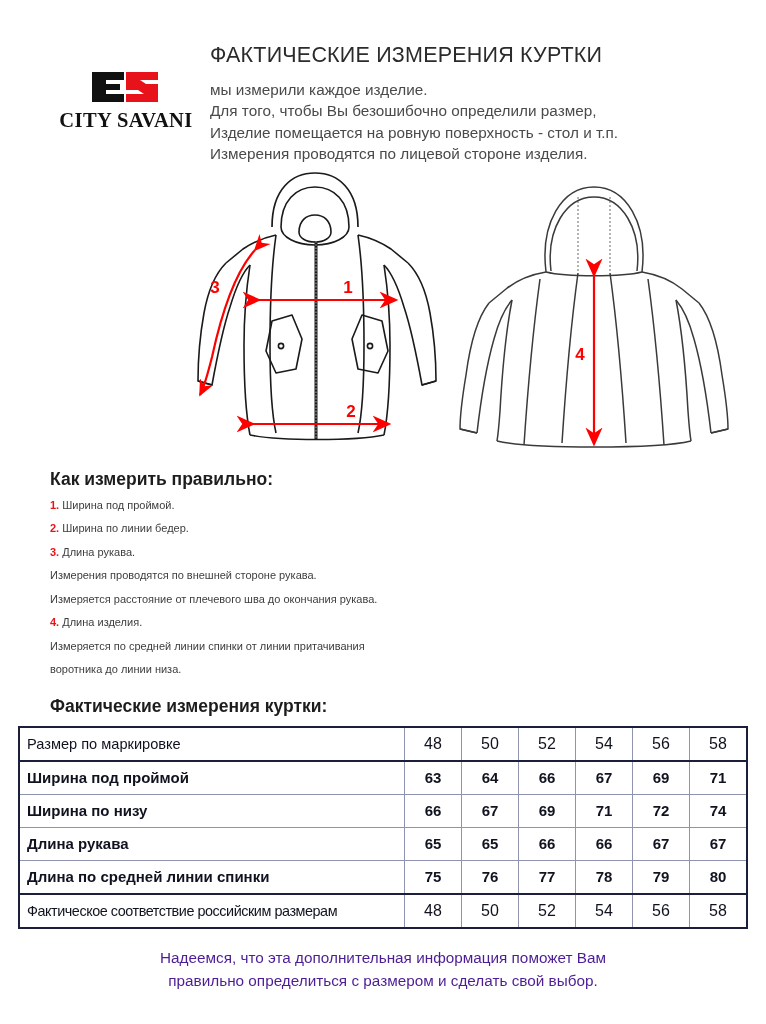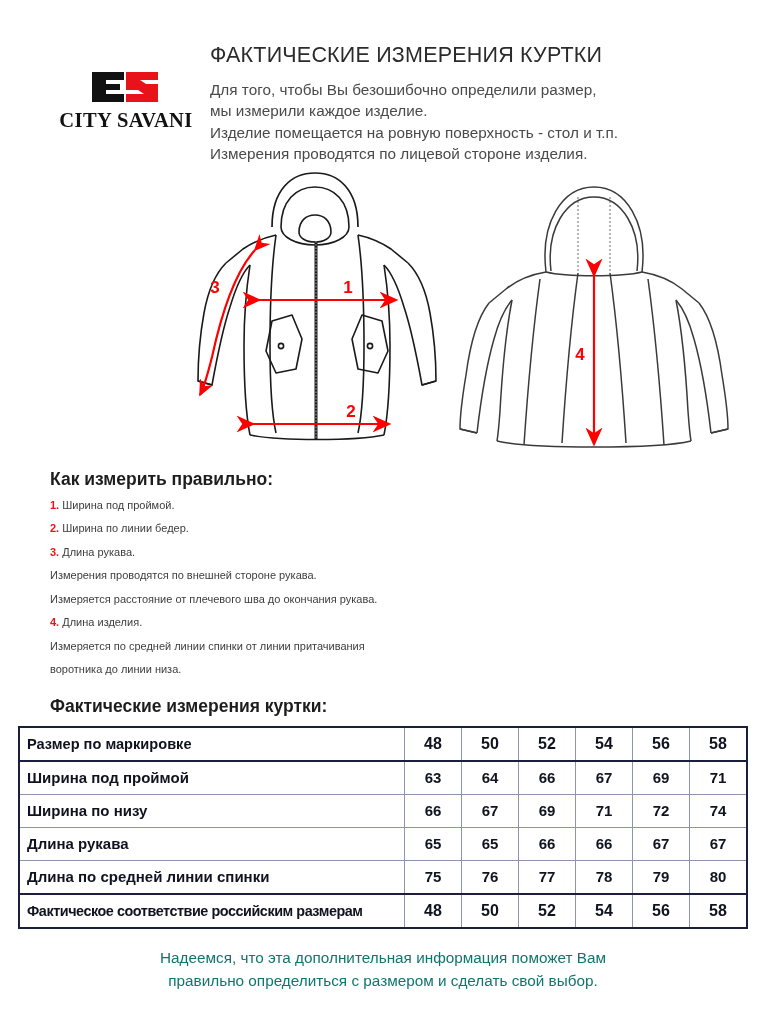--- a/index.html
+++ b/index.html
@@ -118,21 +118,21 @@
     vertical-align: middle;
     font-weight: bold;
   }
   table.sizes td.val {
     text-align: center;
     padding: 0;
     width: 56px;
   }
   table.sizes tr.head td,
   table.sizes tr.foot td {
-    font-weight: bold;
+    font-weight: normal;
   }
   table.sizes tr.head td {
     border-top: none;
   }
   table.sizes tr.head td.first,
   table.sizes tr.foot td.first {
     font-size: 14.6px;
   }
   table.sizes tr.foot td.first {
     letter-spacing: -0.45px;
@@ -152,39 +152,39 @@
   table.sizes tr.head td { border-bottom: 2px solid #1b1f3b; }
 
   
   .footer {
     text-align: center;
     margin-top: 17px;
   }
   .footer-line {
     font-size: 15.3px;
     line-height: 23px;
-    color: #0f766e;
+    color: #4c1d95;
   }
 </style>
 </head>
 <body>
 
 <div class="header">
   <div class="logo-block">
     <svg class="logo-mark" viewBox="0 0 72 34">
       <path d="M2 2 L34 2 L34 10 L16 10 L16 14 L30 14 L30 20 L16 20 L16 24 L34 24 L34 32 L2 32 Z" fill="#111111"></path>
       <path d="M36 2 L68 2 L68 10 L50 10 L56 14 L68 14 L68 32 L36 32 L36 24 L54 24 L48 20 L36 20 Z" fill="#e8131a"></path>
     </svg>
     <div class="logo-word">CITY SAVANI</div>
   </div>
 
   <div class="header-text">
     <h1 class="doc-title">ФАКТИЧЕСКИЕ ИЗМЕРЕНИЯ КУРТКИ</h1>
+    <div class="intro-line">мы измерили каждое изделие.</div>
     <div class="intro-line">Для того, чтобы Вы безошибочно определили размер,</div>
-    <div class="intro-line">мы измерили каждое изделие.</div>
     <div class="intro-line">Изделие помещается на ровную поверхность - стол и т.п.</div>
     <div class="intro-line">Измерения проводятся по лицевой стороне изделия.</div>
   </div>
 </div>
 
 <div class="diagrams">
   <svg width="766" height="300" viewBox="0 0 766 300">
     <defs>
       <marker id="ah" markerWidth="9" markerHeight="9" refX="7.5" refY="4.5" orient="auto">
         <path d="M0,0.6 L8.6,4.5 L0,8.4 L2.6,4.5 Z" fill="#ff0000"></path>

